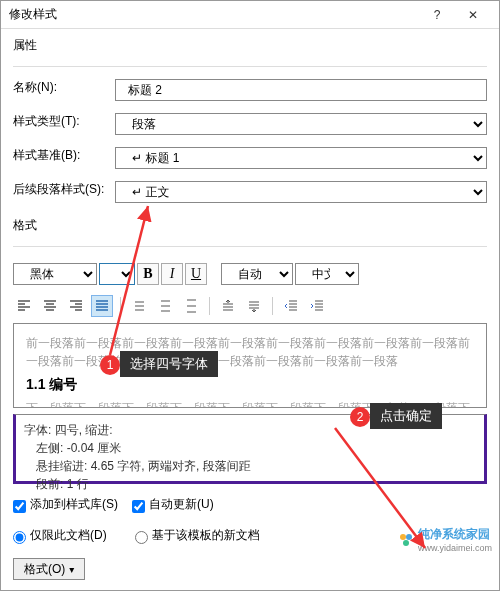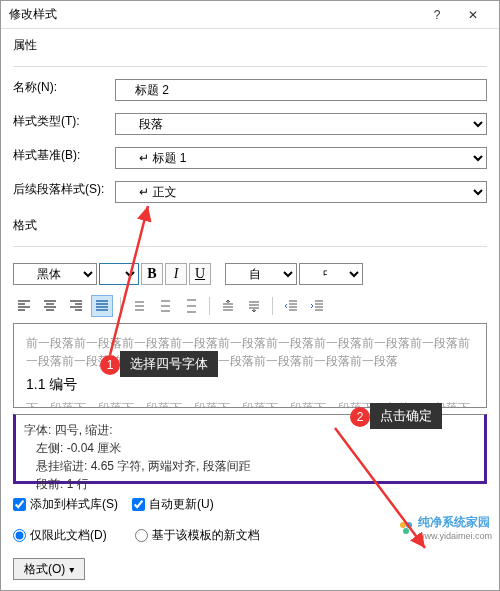--- a/index.html
+++ b/index.html
@@ -5,51 +5,51 @@
 *{box-sizing:border-box;margin:0;padding:0;font-family:"Microsoft YaHei",SimSun,sans-serif;font-size:12px}
 body{background:#f0f0f0;width:500px;height:591px;position:relative;overflow:hidden}
 .dialog{width:500px;height:591px;background:#fff;border:1px solid #999;display:flex;flex-direction:column}
 .titlebar{height:28px;display:flex;align-items:center;padding:0 8px;border-bottom:1px solid #ddd}
 .titlebar .title{flex:1;font-size:12px}
 .titlebar .btn{width:36px;height:24px;display:flex;align-items:center;justify-content:center;font-size:12px;color:#333}
 .body{flex:1;padding:6px 12px 10px;display:flex;flex-direction:column;gap:6px;overflow:hidden}
 .sect{font-size:12px;margin:2px 0 4px}
 .row{display:flex;gap:8px;margin-bottom:6px}
 .lbl{width:94px;white-space:nowrap}
-select,input[type=text]{height:22px;border:1px solid #888;background:#fff;padding:0 19px}
+select,input[type=text]{height:22px;border:1px solid #888;background:#fff;padding:0 12px}
 .flex1{flex:1}
 .tbrow{display:flex;align-items:center;gap:2px;margin:4px 0}
 .sel-font{width:84px}
 .sel-size{width:36px}
 .fbtn{width:22px;height:22px;border:1px solid #aaa;background:#fafafa;display:flex;align-items:center;justify-content:center;font-family:"Times New Roman",serif;font-size:14px}
 .fbtn.b{font-weight:bold}
 .fbtn.i{font-style:italic}
 .fbtn.u{text-decoration:underline}
 .sel-auto{width:72px}
 .sel-lang{width:64px}
 .tb2{display:flex;align-items:center;gap:4px}
 .ibtn{width:22px;height:22px;border:1px solid transparent;display:flex;align-items:center;justify-content:center}
 .ibtn.active{background:#cde6f7;border-color:#7eb4ea}
 .ibtn svg{width:14px;height:14px}
 .vdiv{width:1px;height:18px;background:#ccc;margin:0 3px}
 .preview{border:1px solid #888;height:156px;padding:10px 12px;overflow:hidden;color:#999;font-size:11px;line-height:1.5;position:relative;background:#fff}
-.preview .heading{color:#000;font-size:14px;font-weight:normal;margin:4px 0}
+.preview .heading{color:#000;font-size:14px;font-weight:bold;margin:4px 0}
 .preview .para{word-break:break-all}
 .preview .below{color:#aaa}
 .desc{border:3px solid #4c1d95;border-top:1px solid #888;padding:6px 8px;height:70px;line-height:1.5;color:#333}
 .checks{display:flex;align-items:center;gap:14px;margin-top:6px}
-.checks label,.radios label{display:flex;align-items:center;gap:4px}
+.checks label,.radios label{display:flex;align-items:flex-end;gap:4px}
 .radios{display:flex;align-items:center;gap:28px;margin-top:8px}
 .footer{display:flex;align-items:center;justify-content:space-between;margin-top:8px}
 .fmt-btn{padding:2px 10px;border:1px solid #888;background:#efefef;height:22px;display:flex;align-items:center;gap:4px}
 .fmt-btn::after{content:"▾";font-size:10px}
 .callout{position:absolute;background:#333;color:#fff;padding:4px 10px;border-radius:0;font-size:13px;white-space:nowrap;z-index:10}
 .num-badge{position:absolute;width:20px;height:20px;border-radius:50%;background:#e33;color:#fff;display:flex;align-items:center;justify-content:center;font-size:12px;z-index:11}
 .arrow{position:absolute;z-index:9;pointer-events:none}
-.watermark{position:absolute;right:8px;bottom:50px;font-size:11px;color:#4aa3df;display:flex;align-items:center;gap:4px;z-index:5}
+.watermark{position:absolute;right:8px;bottom:38px;font-size:11px;color:#4aa3df;display:flex;align-items:center;gap:4px;z-index:5}
 .watermark .logo{width:16px;height:16px}
 hr.sep{border:none;border-top:1px solid #ddd;margin:2px 0 6px}
 </style>
 </head>
 <body>
 
 <div class="dialog">
   <div class="titlebar">
     <span class="title">修改样式</span>
     <div class="btn">?</div>

